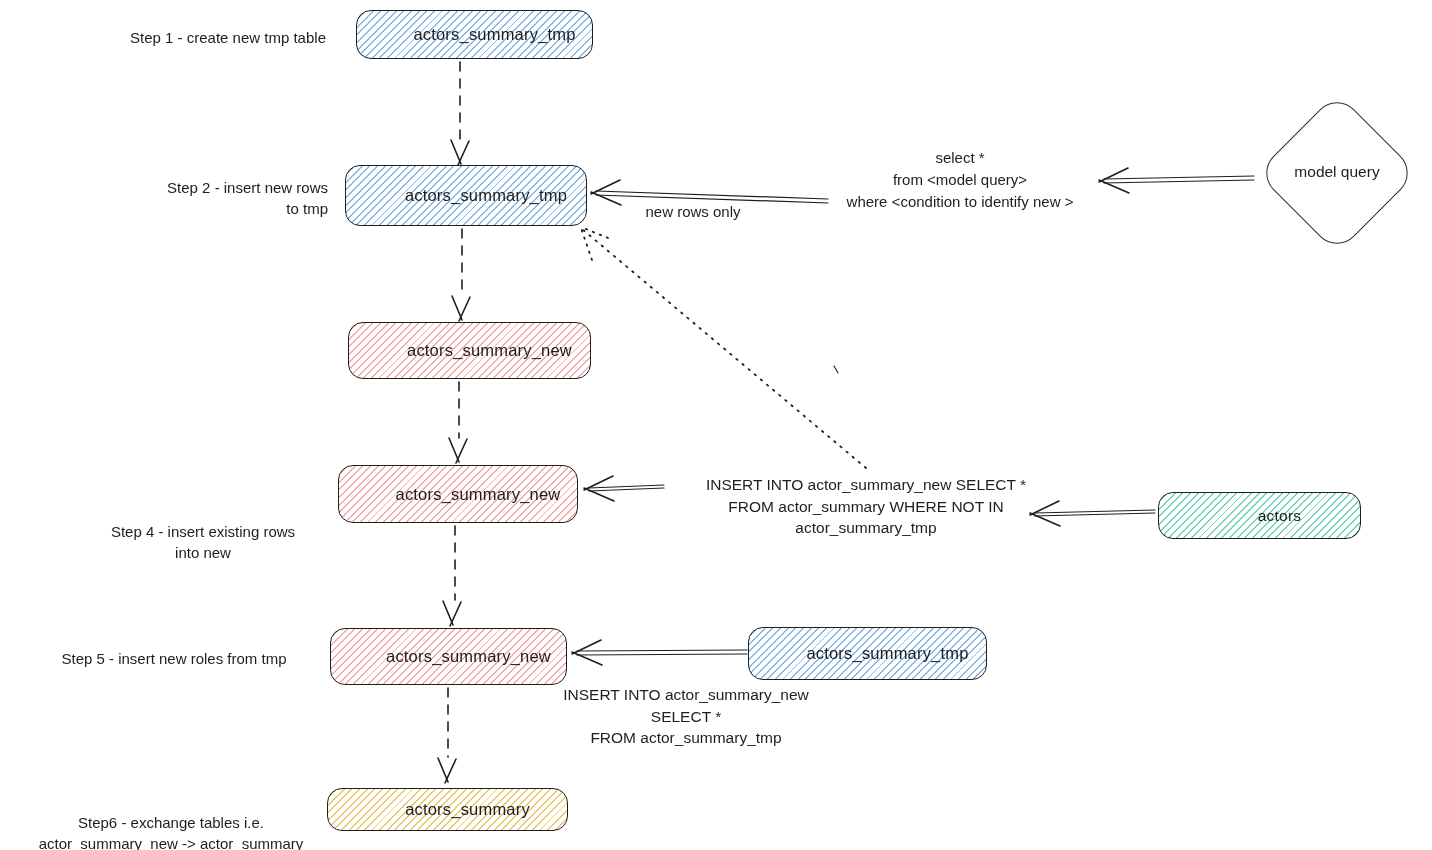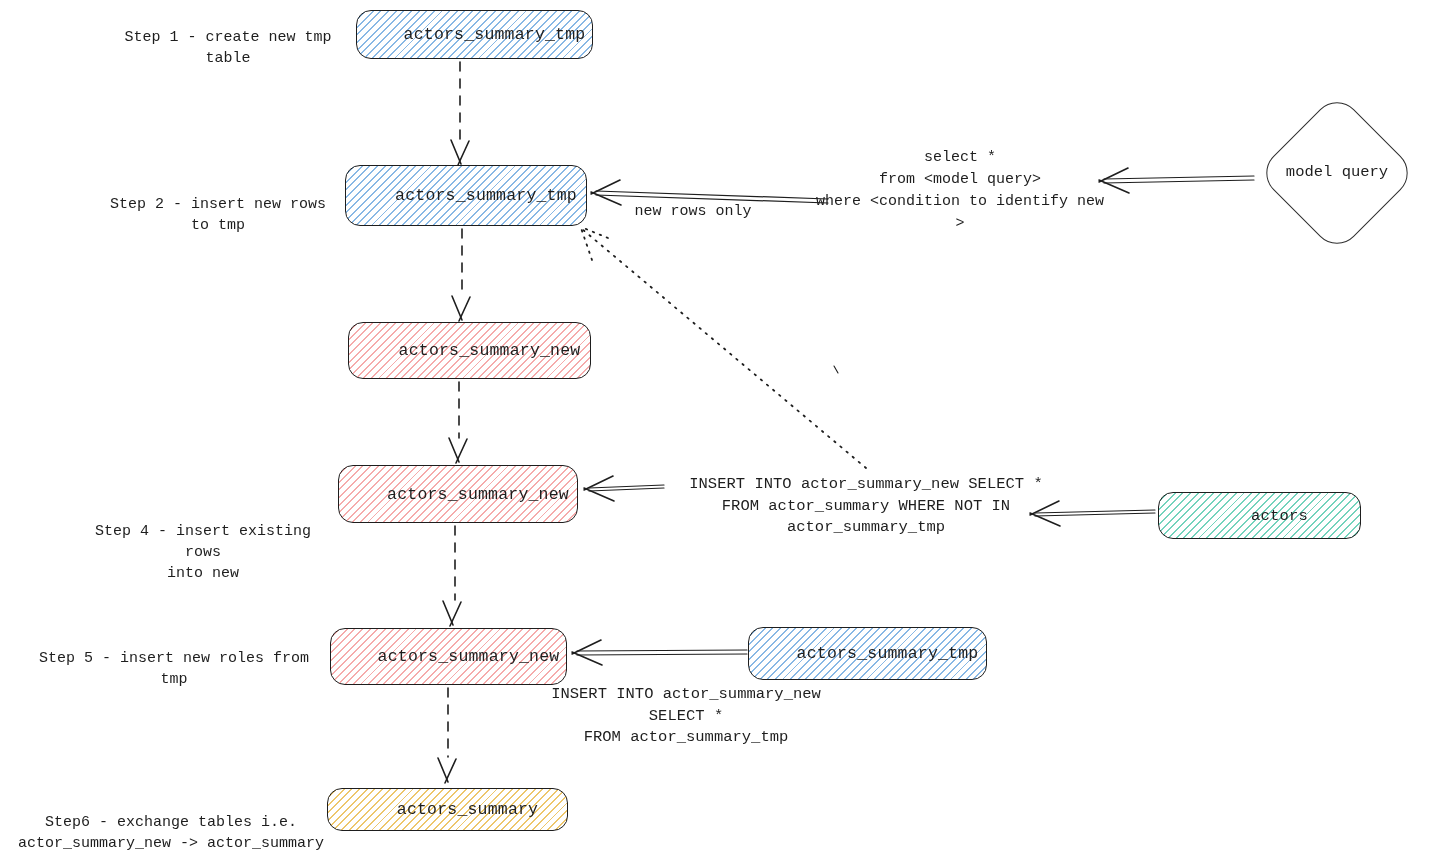--- a/index.html
+++ b/index.html
@@ -1,18 +1,18 @@
 <!DOCTYPE html>
 <html><head>
 <meta charset="utf-8">
 <style>
   html,body { margin:0; padding:0; background:#ffffff; }
   .canvas {
     position:relative; width:1432px; height:850px; background:#ffffff;
-    font-family:Liberation Mono, monospace; color:#1e1e1e; overflow:hidden;
+    font-family:Liberation Sans, sans-serif; color:#1e1e1e; overflow:hidden;
   }
   svg.connectors { position:absolute; left:0; top:0; }
 
   .node {
     position:absolute; box-sizing:border-box;
     border:1.9px solid #1e1e1e; border-radius:15px;
     display:flex; align-items:center; justify-content:center;
     font-size:16.5px; letter-spacing:0.2px; background-color:#ffffff;padding-left:40px;
   }
   .hatch-blue   { background-image:repeating-linear-gradient(135deg, rgba(96,160,220,0.75) 0px, rgba(96,160,220,0.75) 1.4px, transparent 1.4px, transparent 5.4px); }
@@ -111,21 +111,21 @@
     </g>
 
     <g>
       <path d="M834,366 L838,373" stroke-width="1.1"></path>
     </g>
   </svg>
 
   <div class="step-label" style="left:98px; top:27px; width:260px;">
     <div>Step 1 - create new tmp table</div>
   </div>
-  <div class="step-label" style="left:108px; top:194px; width:220px;">
+  <div class="step-label" style="left:108px; top:177px; width:220px;text-align:right;">
     <div>Step 2 - insert new rows</div>
     <div>to tmp</div>
   </div>
   <div class="step-label" style="left:83px; top:477px; width:240px;margin-top:44px;">
     <div>Step 4 - insert existing rows</div>
     <div>into new</div>
   </div>
   <div class="step-label" style="left:24px; top:648px; width:300px;">
     <div>Step 5 - insert new roles from tmp</div>
   </div>

